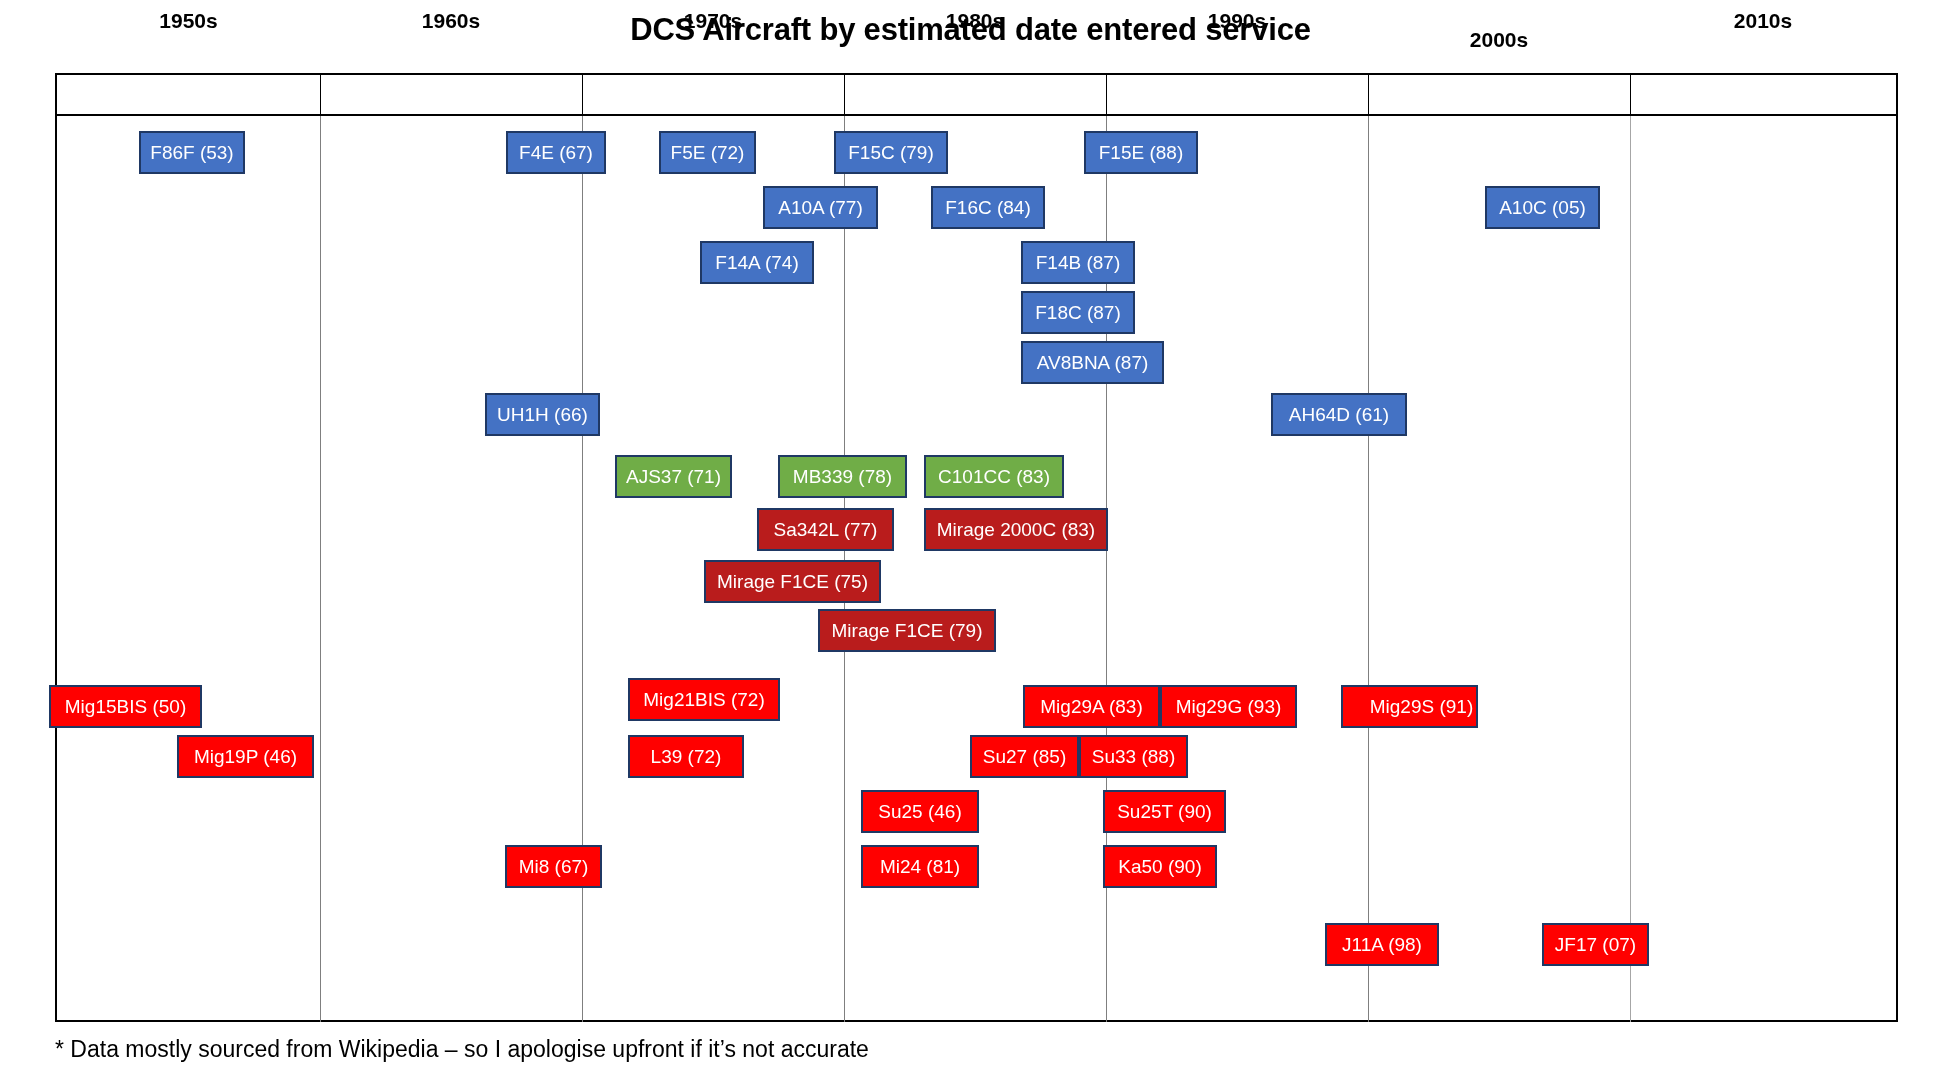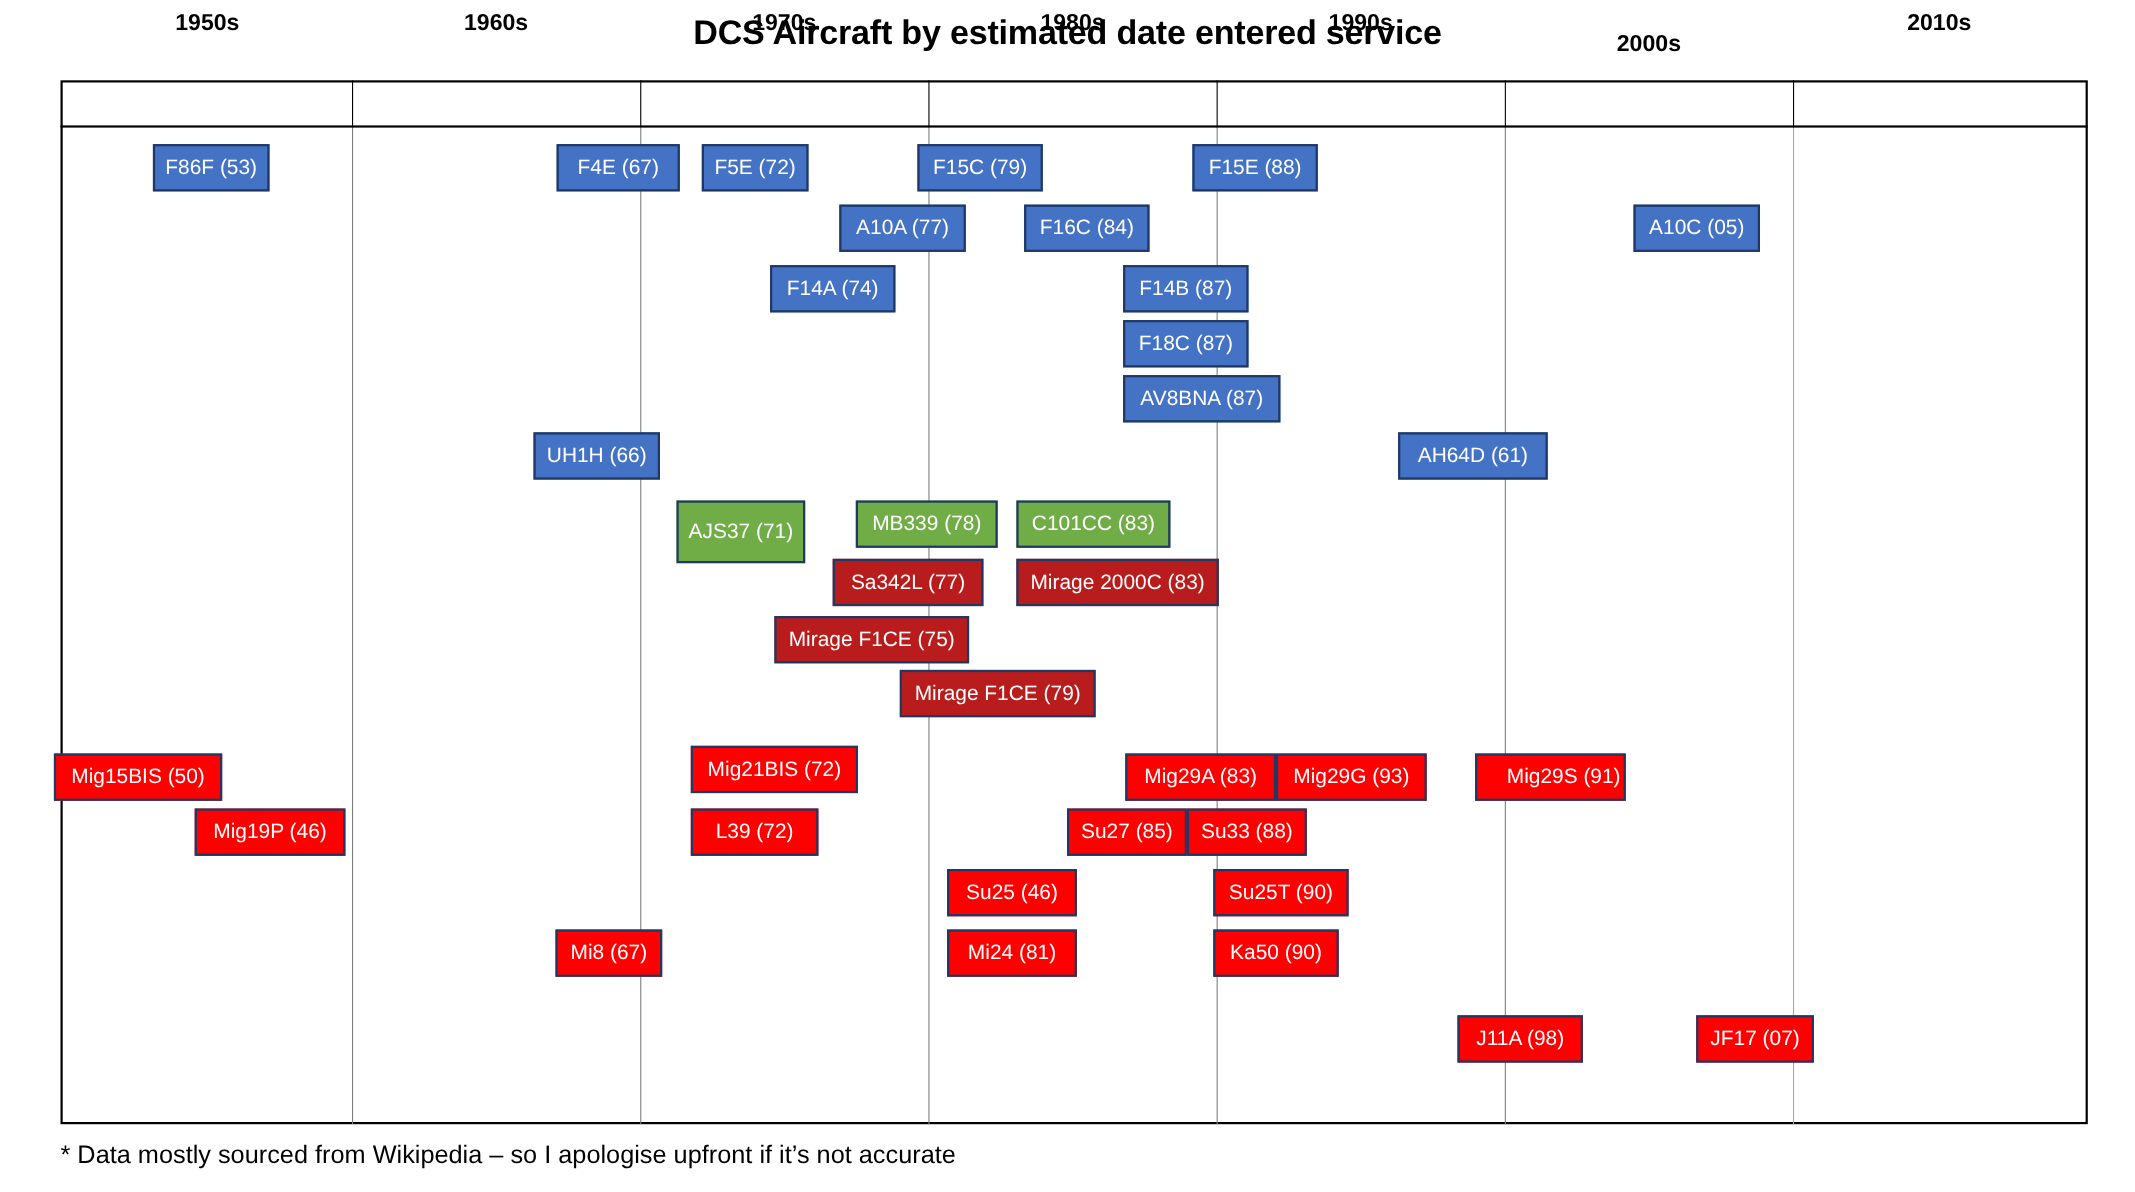--- a/index.html
+++ b/index.html
@@ -134,34 +134,34 @@
       <div class="col-line" style="left: 320px; top: 116px; height: 906px;"></div>
       <div class="col-line" style="left: 582px; top: 116px; height: 906px;"></div>
       <div class="col-line" style="left: 844px; top: 116px; height: 906px;"></div>
       <div class="col-line" style="left: 1106px; top: 116px; height: 906px;"></div>
       <div class="col-line" style="left: 1368px; top: 116px; height: 906px;"></div>
       <div class="col-line thin" style="left: 1630px; top: 116px; height: 906px;"></div>
     </div>
 
   <div id="boxes-layer">
       <div class="box blue" style="left: 139px; top: 131px; width: 106px; height: 43px;">F86F (53)</div>
-      <div class="box blue" style="left: 506px; top: 131px; width: 112px; height: 43px;">F4E (67)</div>
-      <div class="box blue" style="left: 638px; top: 131px; width: 97px; height: 43px;">F5E (72)</div>
+      <div class="box blue" style="left: 506px; top: 131px; width: 100px; height: 43px;">F4E (67)</div>
+      <div class="box blue" style="left: 659px; top: 131px; width: 97px; height: 43px;">F5E (72)</div>
       <div class="box blue" style="left: 834px; top: 131px; width: 114px; height: 43px;">F15C (79)</div>
       <div class="box blue" style="left: 1084px; top: 131px; width: 114px; height: 43px;">F15E (88)</div>
       <div class="box blue" style="left: 763px; top: 186px; width: 115px; height: 43px;">A10A (77)</div>
       <div class="box blue" style="left: 931px; top: 186px; width: 114px; height: 43px;">F16C (84)</div>
       <div class="box blue" style="left: 1485px; top: 186px; width: 115px; height: 43px;">A10C (05)</div>
       <div class="box blue" style="left: 700px; top: 241px; width: 114px; height: 43px;">F14A (74)</div>
       <div class="box blue" style="left: 1021px; top: 241px; width: 114px; height: 43px;">F14B (87)</div>
       <div class="box blue" style="left: 1021px; top: 291px; width: 114px; height: 43px;">F18C (87)</div>
       <div class="box blue" style="left: 1021px; top: 341px; width: 143px; height: 43px;">AV8BNA (87)</div>
       <div class="box blue" style="left: 485px; top: 393px; width: 115px; height: 43px;">UH1H (66)</div>
       <div class="box blue" style="left: 1271px; top: 393px; width: 136px; height: 43px;">AH64D (61)</div>
-      <div class="box green" style="left: 615px; top: 455px; width: 117px; height: 57px;">AJS37 (71)</div>
+      <div class="box green" style="left: 615px; top: 455px; width: 117px; height: 43px;">AJS37 (71)</div>
       <div class="box green" style="left: 778px; top: 455px; width: 129px; height: 43px;">MB339 (78)</div>
       <div class="box green" style="left: 924px; top: 455px; width: 140px; height: 43px;">C101CC (83)</div>
       <div class="box cyan" style="left: 757px; top: 508px; width: 137px; height: 43px;">Sa342L (77)</div>
       <div class="box cyan" style="left: 924px; top: 508px; width: 184px; height: 43px;">Mirage 2000C (83)</div>
       <div class="box cyan" style="left: 704px; top: 560px; width: 177px; height: 43px;">Mirage F1CE (75)</div>
       <div class="box cyan" style="left: 818px; top: 609px; width: 178px; height: 43px;">Mirage F1CE (79)</div>
       <div class="box red" style="left: 49px; top: 685px; width: 153px; height: 43px; text-align: center;">Mig15BIS (50)</div>
       <div class="box red" style="left: 628px; top: 678px; width: 152px; height: 43px;">Mig21BIS (72)</div>
       <div class="box red" style="left: 1023px; top: 685px; width: 137px; height: 43px;">Mig29A (83)</div>
       <div class="box red" style="left: 1160px; top: 685px; width: 137px; height: 43px;">Mig29G (93)</div>

